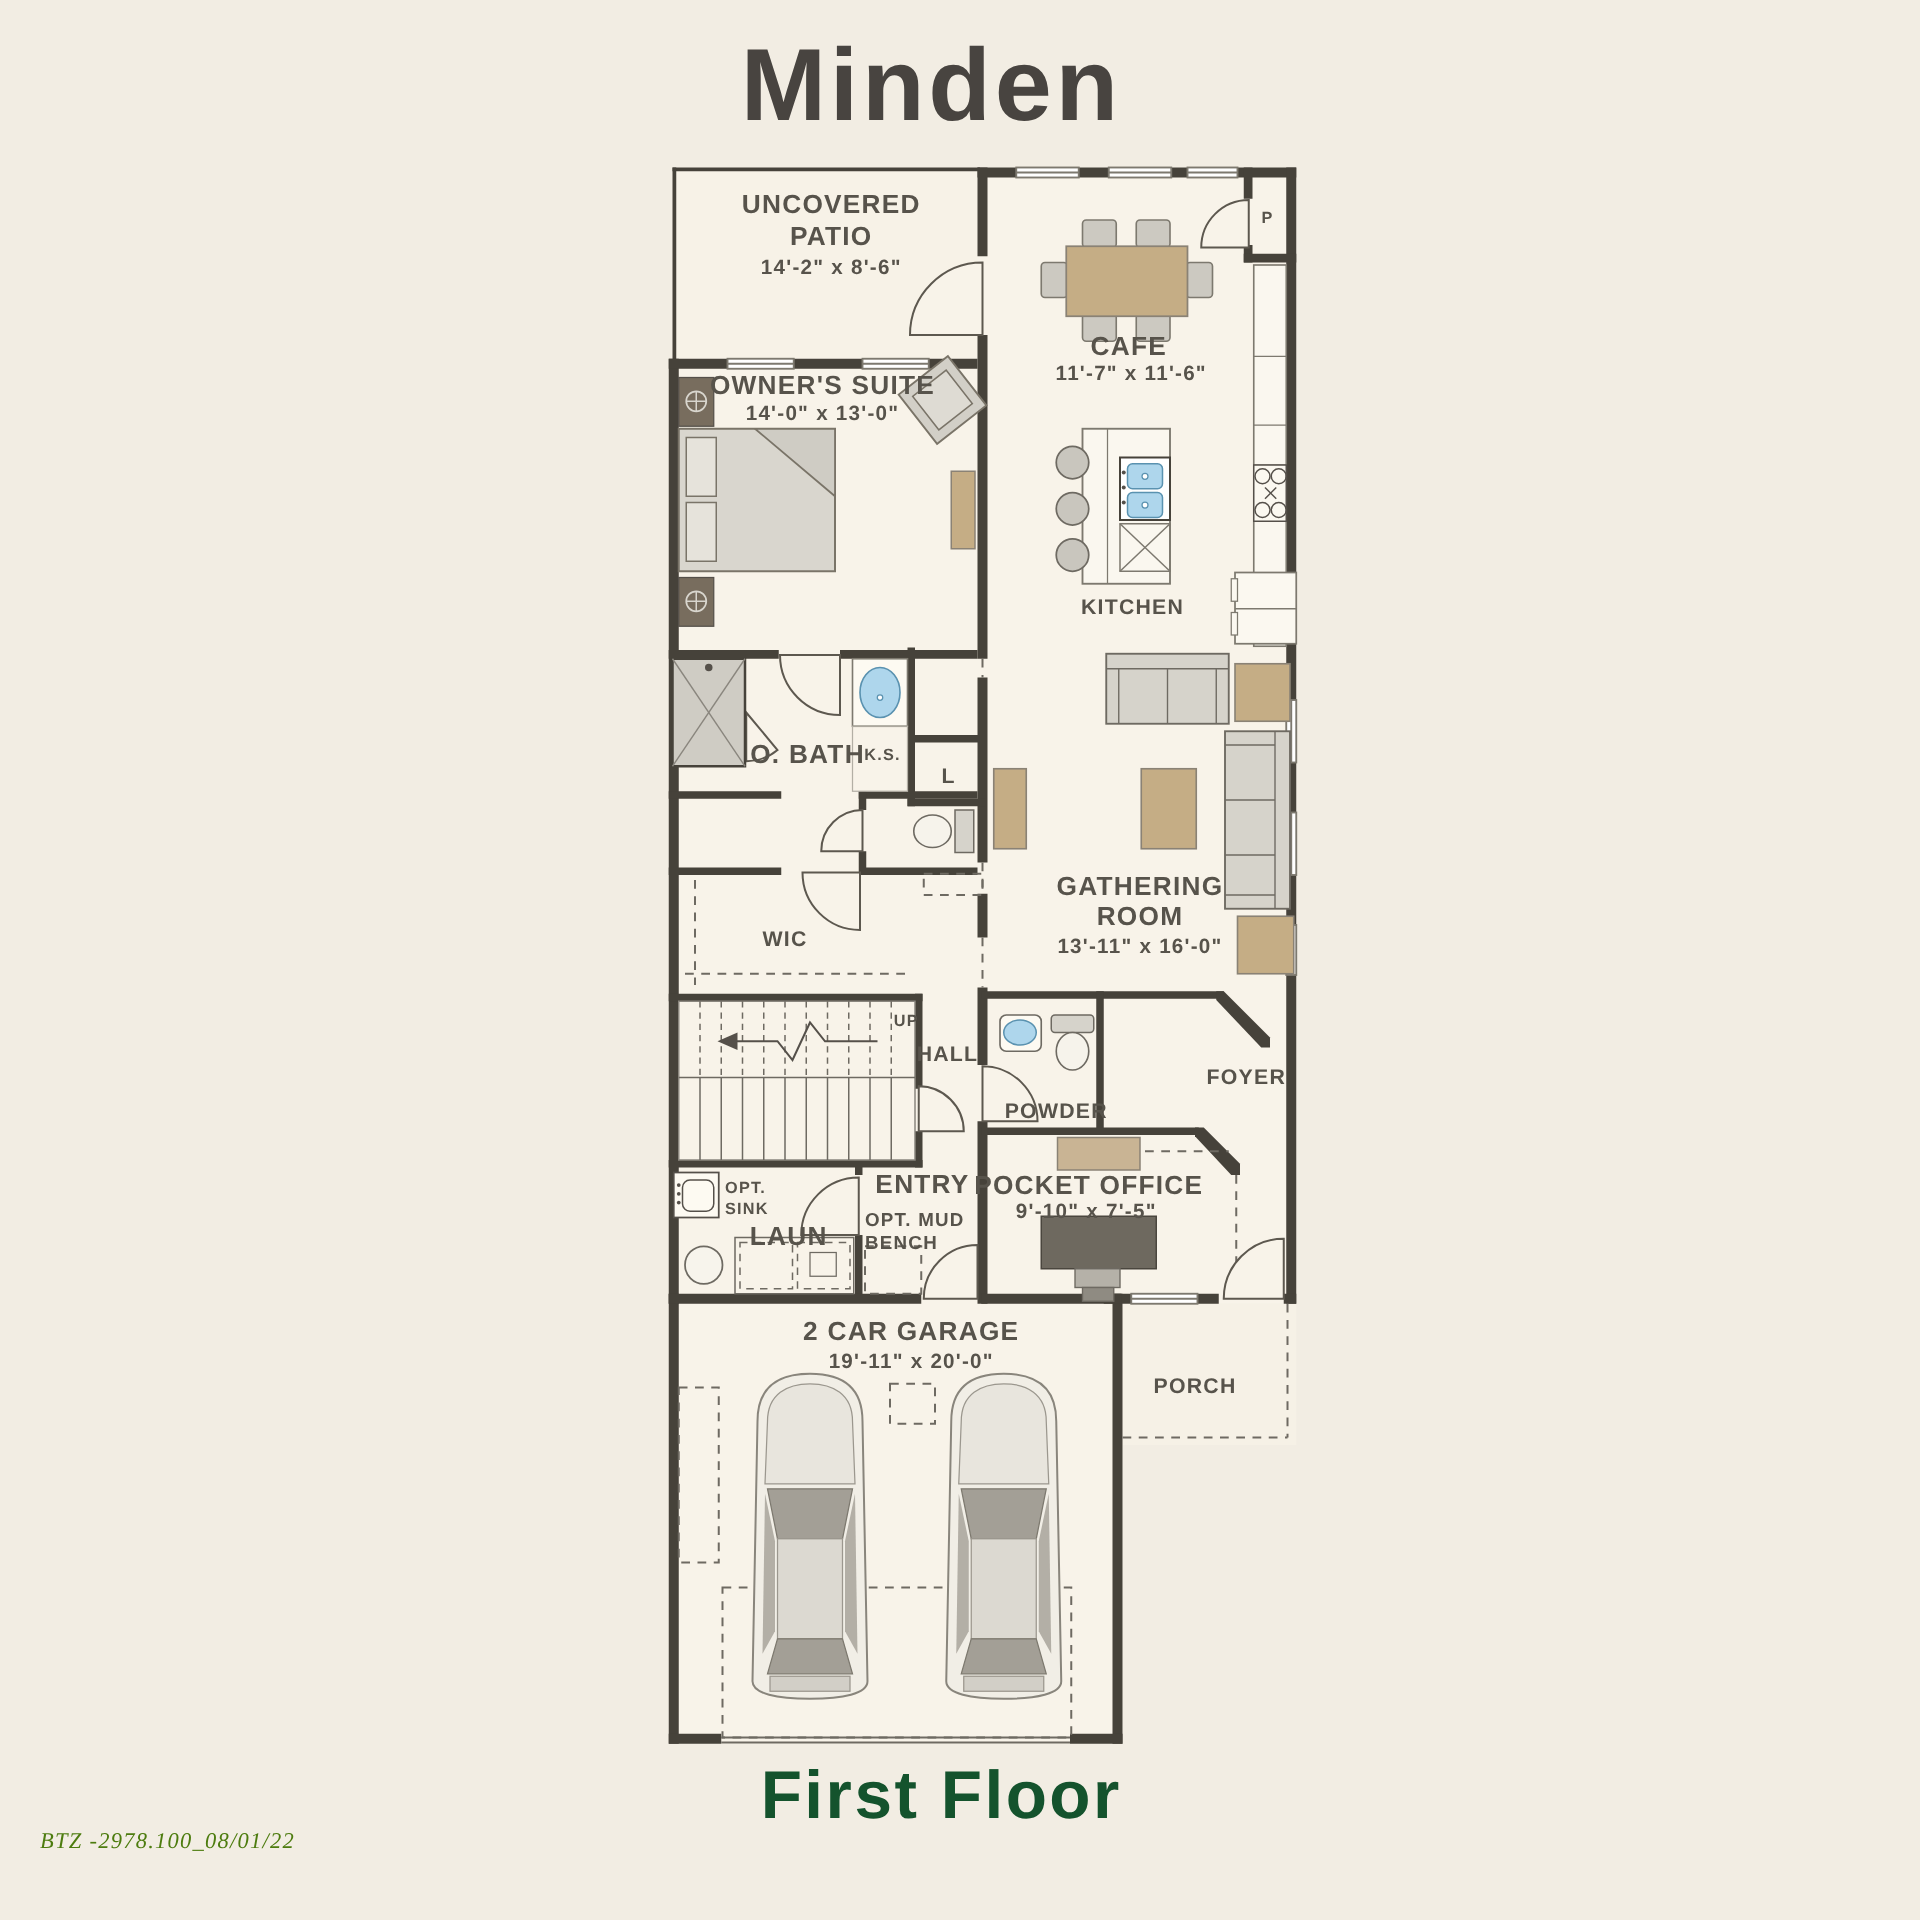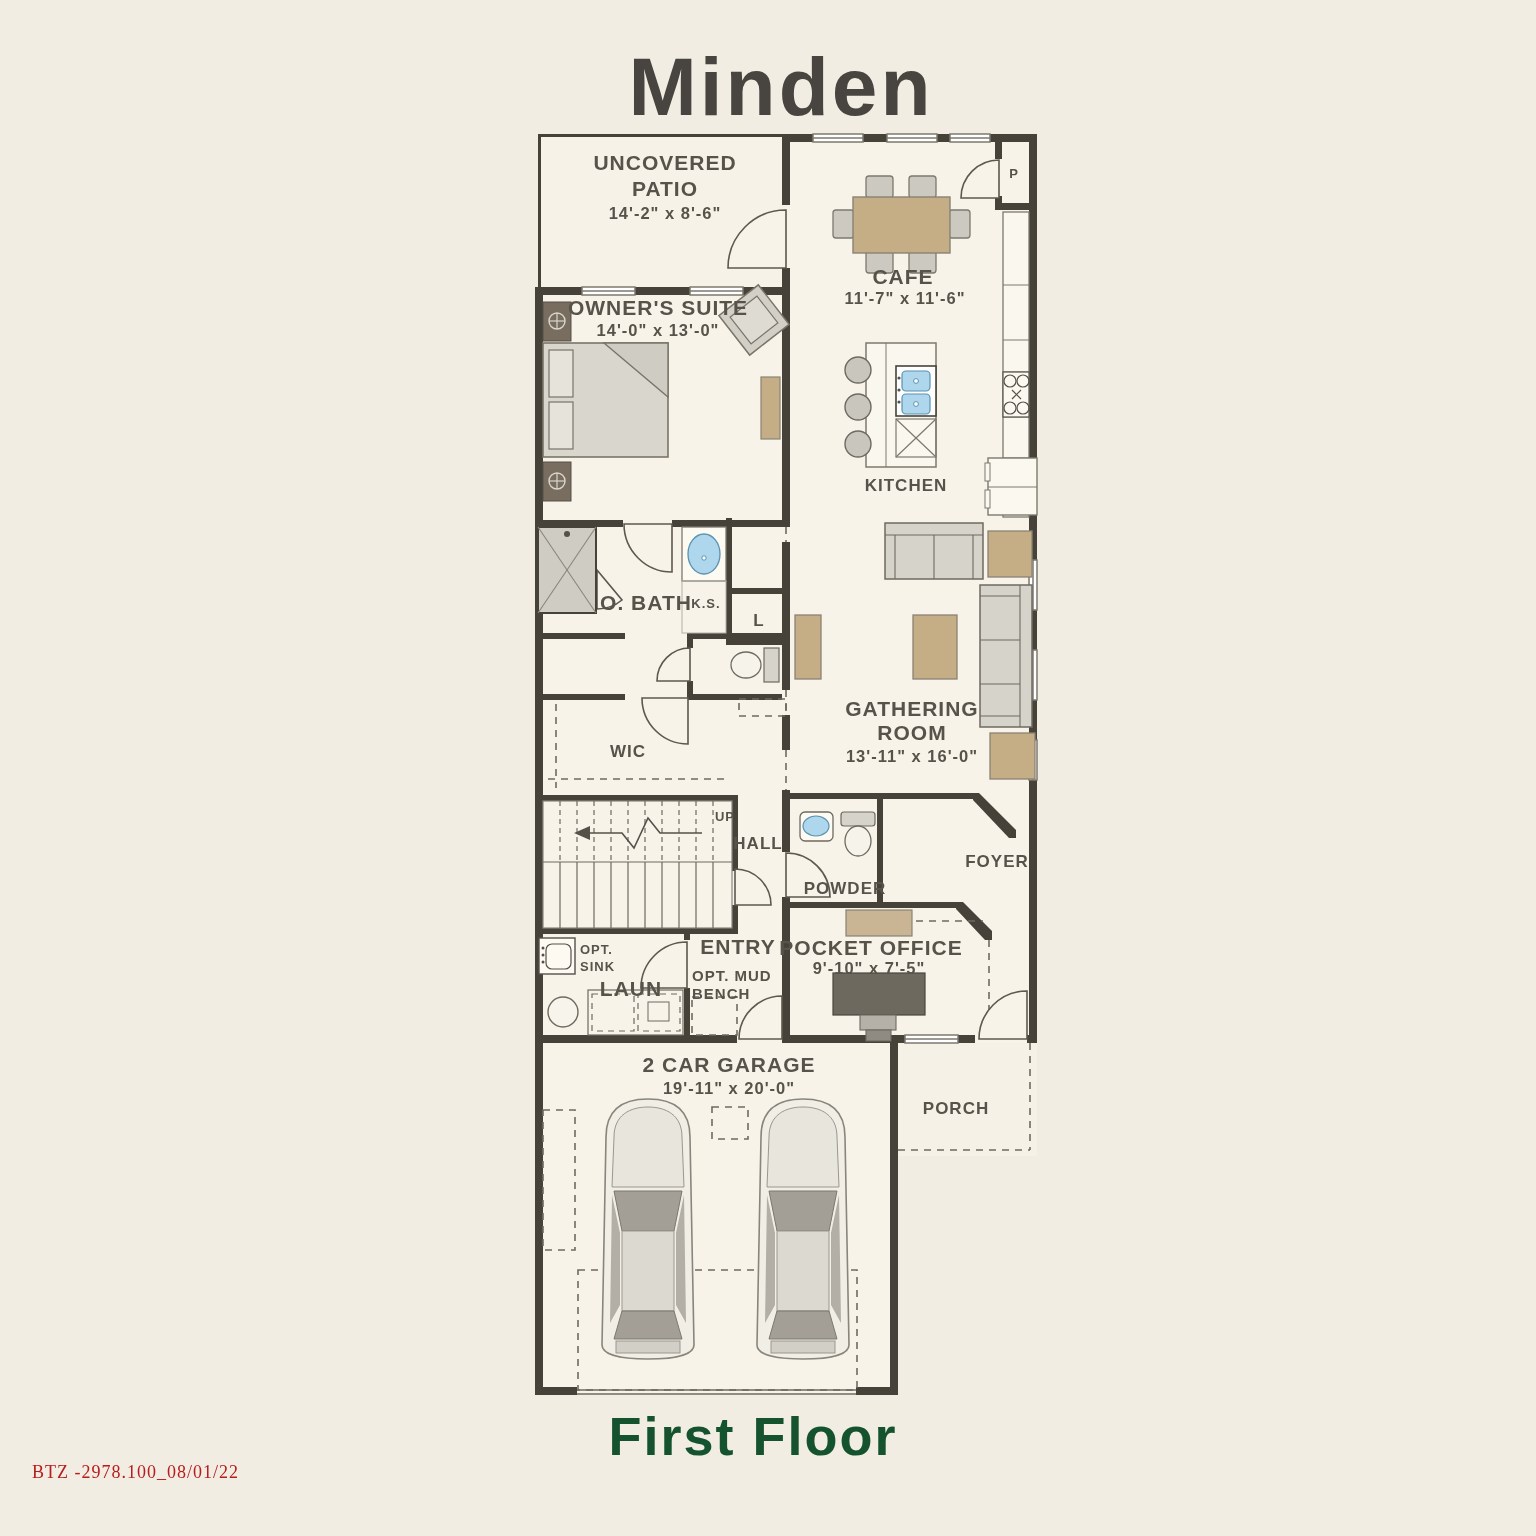--- a/index.html
+++ b/index.html
@@ -1,23 +1,23 @@
 <!DOCTYPE html>
 <html><head>
 <meta charset="utf-8">
 <style>
   html,body{margin:0;padding:0;}
   body{width:1536px;height:1536px;background:#f2ede3;position:relative;overflow:hidden;
        font-family:"Liberation Sans", sans-serif;}
-  .page-title{position:absolute;top:40px;left:0;width:1490px;text-align:center;
-       font-size:82px;font-weight:bold;letter-spacing:3px;color:#484440;padding-left:36px;}
+  .page-title{position:absolute;top:22px;left:0;width:1490px;text-align:center;
+       font-size:82px;font-weight:bold;letter-spacing:3px;color:#484440;}
   .floor-title{position:absolute;top:1405px;left:0;width:1506px;text-align:center;
        font-size:54px;font-weight:bold;letter-spacing:2px;color:#14532d;}
   .plan-code{position:absolute;left:32px;top:1462px;font-family:"Liberation Serif", serif;
-       font-size:18px;color:#b91c1c;letter-spacing:1px;}
+       font-size:18px;color:#4d7c0f;letter-spacing:1px;font-style:italic;}
   svg text{font-family:"Liberation Sans", sans-serif;fill:#57534b;letter-spacing:1px;font-weight:bold;}
   .rm{font-size:21px;} .dim{font-size:16.5px;font-weight:bold;} .sm{font-size:13px;} .md{font-size:17px;}
 </style>
 </head>
 <body>
 
 <div class="page-title">Minden</div>
 
 <svg width="1536" height="1536" viewBox="0 0 1536 1536" style="position:absolute;top:0;left:0;">
 

